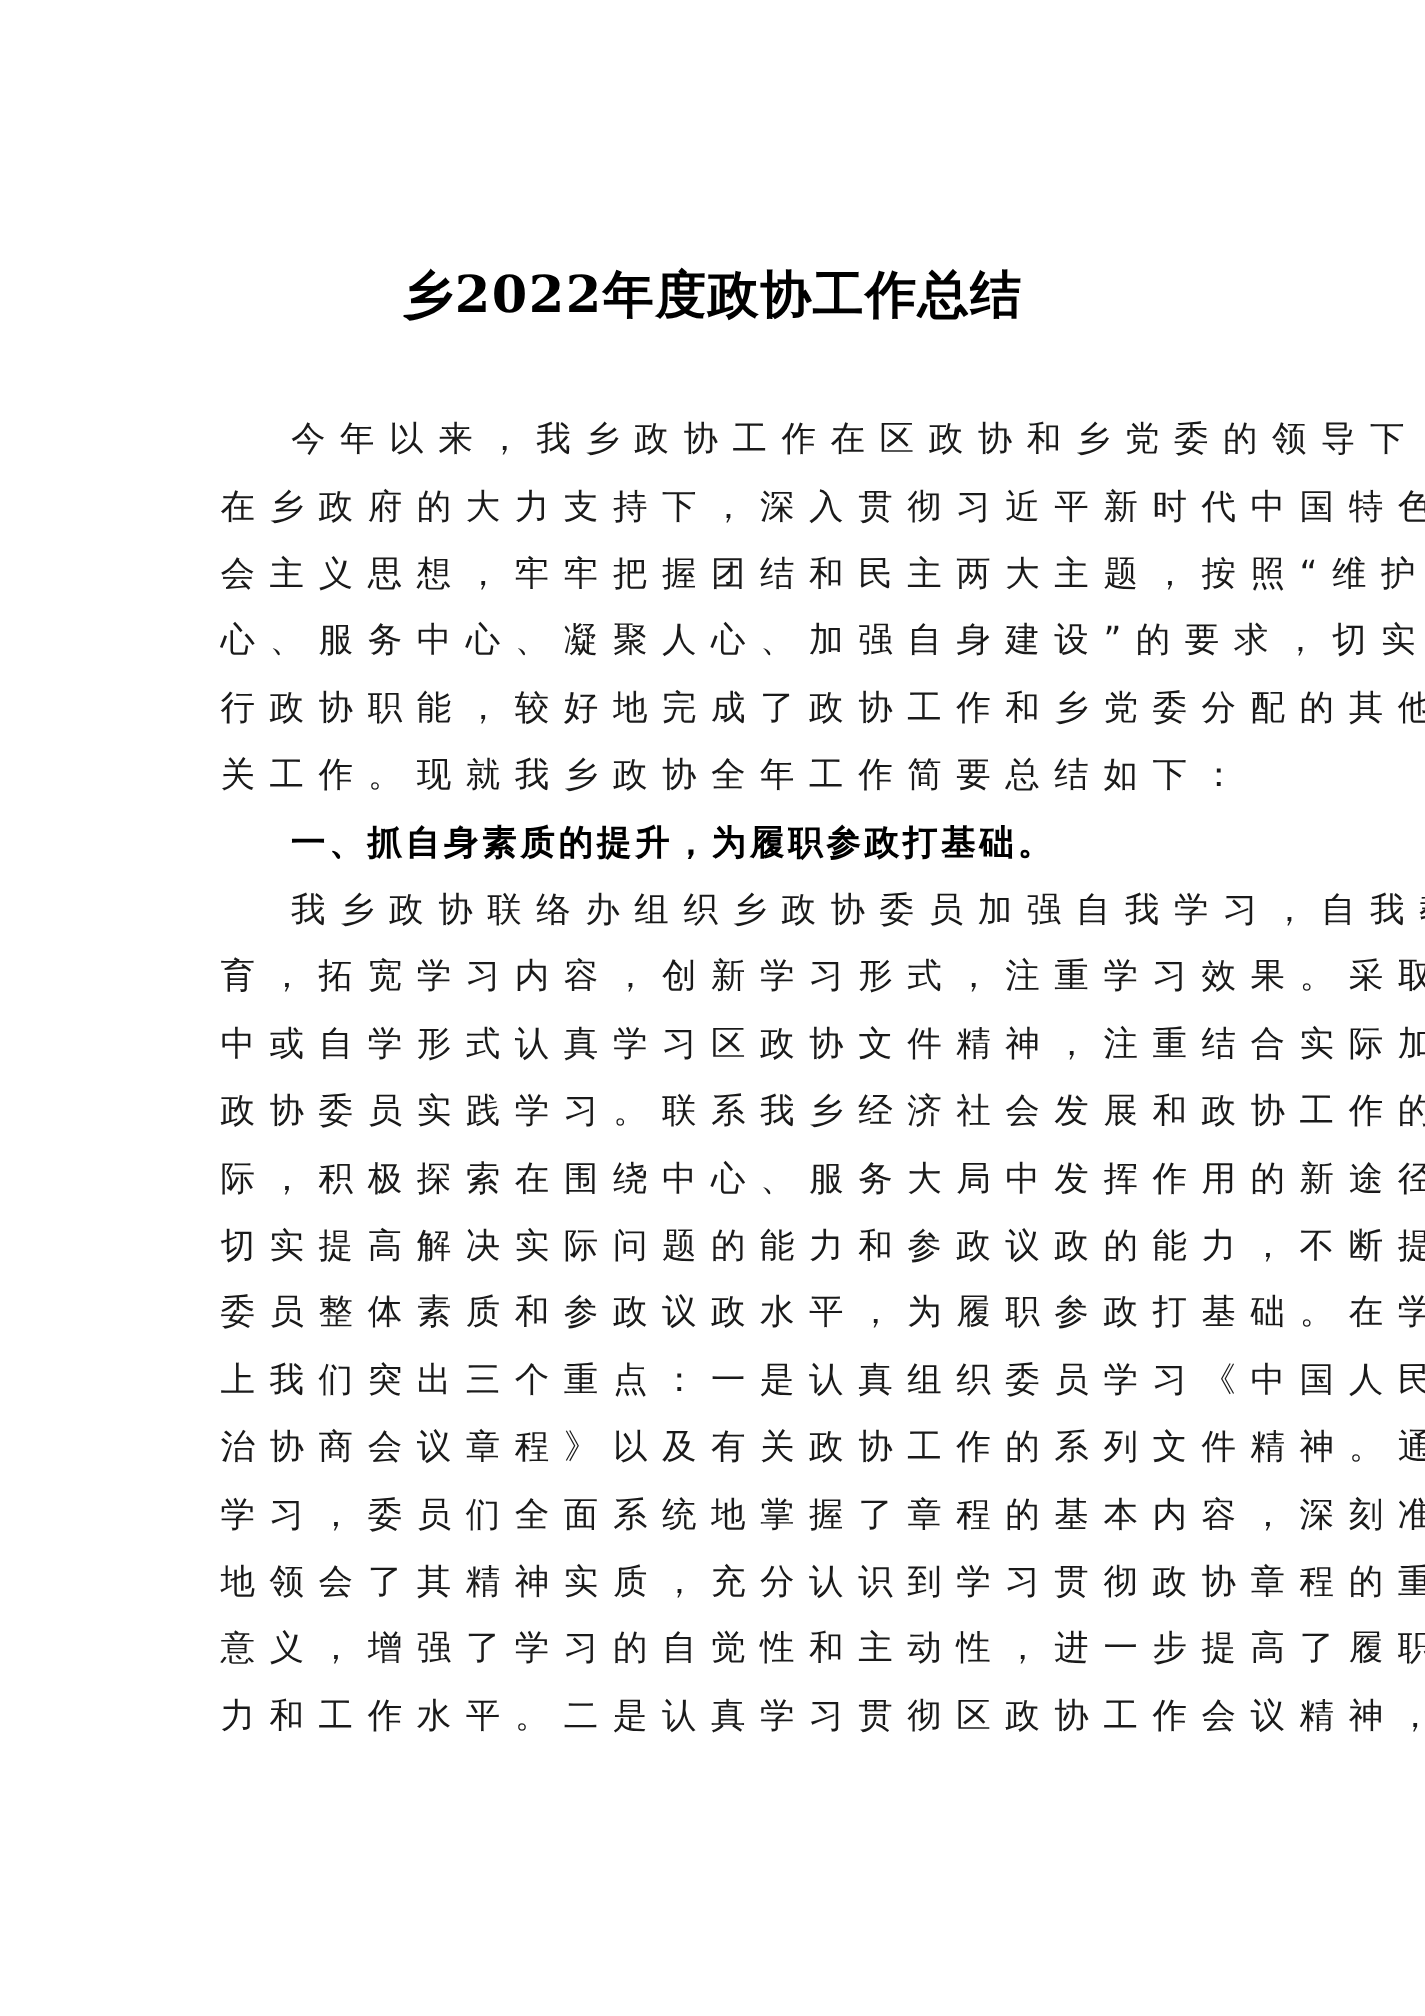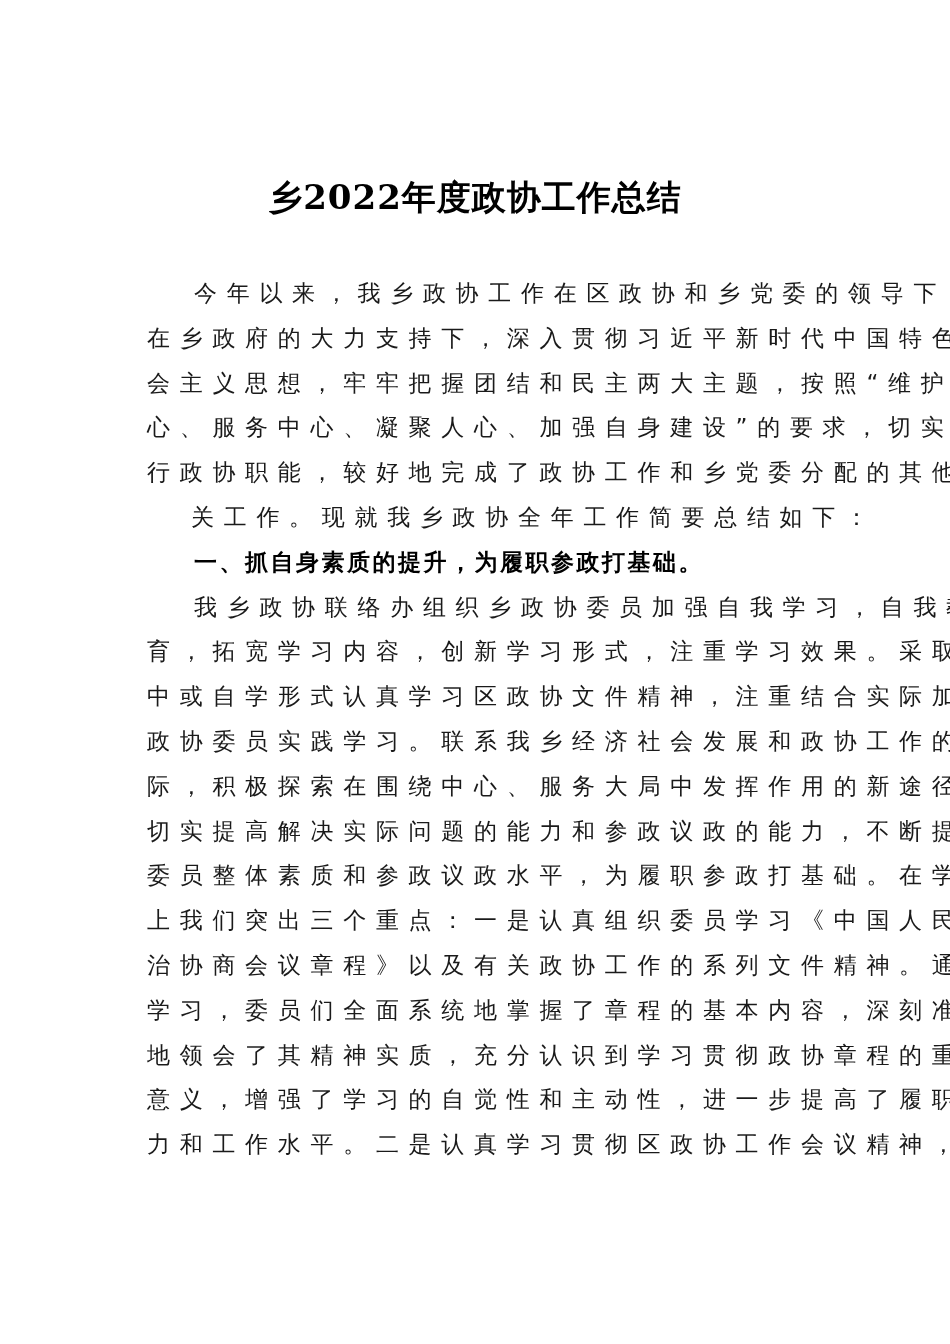--- a/index.html
+++ b/index.html
@@ -9,21 +9,21 @@
     position: absolute; top: 172px; left: 0; width: 950px; text-align: center;
     font-family: "DejaVu Serif", "Liberation Serif", serif;
     font-weight: bold; font-size: 34px; color: #000; letter-spacing: 1px; line-height: 50px;
   }
   .body {
     position: absolute; top: 271px; left: 147px; width: 662px;
     font-family: "DejaVu Sans", "Liberation Sans", sans-serif;
     font-size: 23px; line-height: 44.8px; color: #1a1a1a;
   }
   .line { display: block; white-space: nowrap; letter-spacing: 9.7px; text-align: justify; text-align-last: justify; }
-  .line.last { text-align-last: left; margin-left: 44px; }
+  .line.last { text-align-last: left; }
   .indent { padding-left: 47px; }
   .heading { font-weight: bold; letter-spacing: 2.5px; text-align-last: left; color: #000; }
 </style>
 </head>
 <body>
 
 <div class="page">
   <div class="title">乡2022年度政协工作总结</div>
 
   <div class="body">

